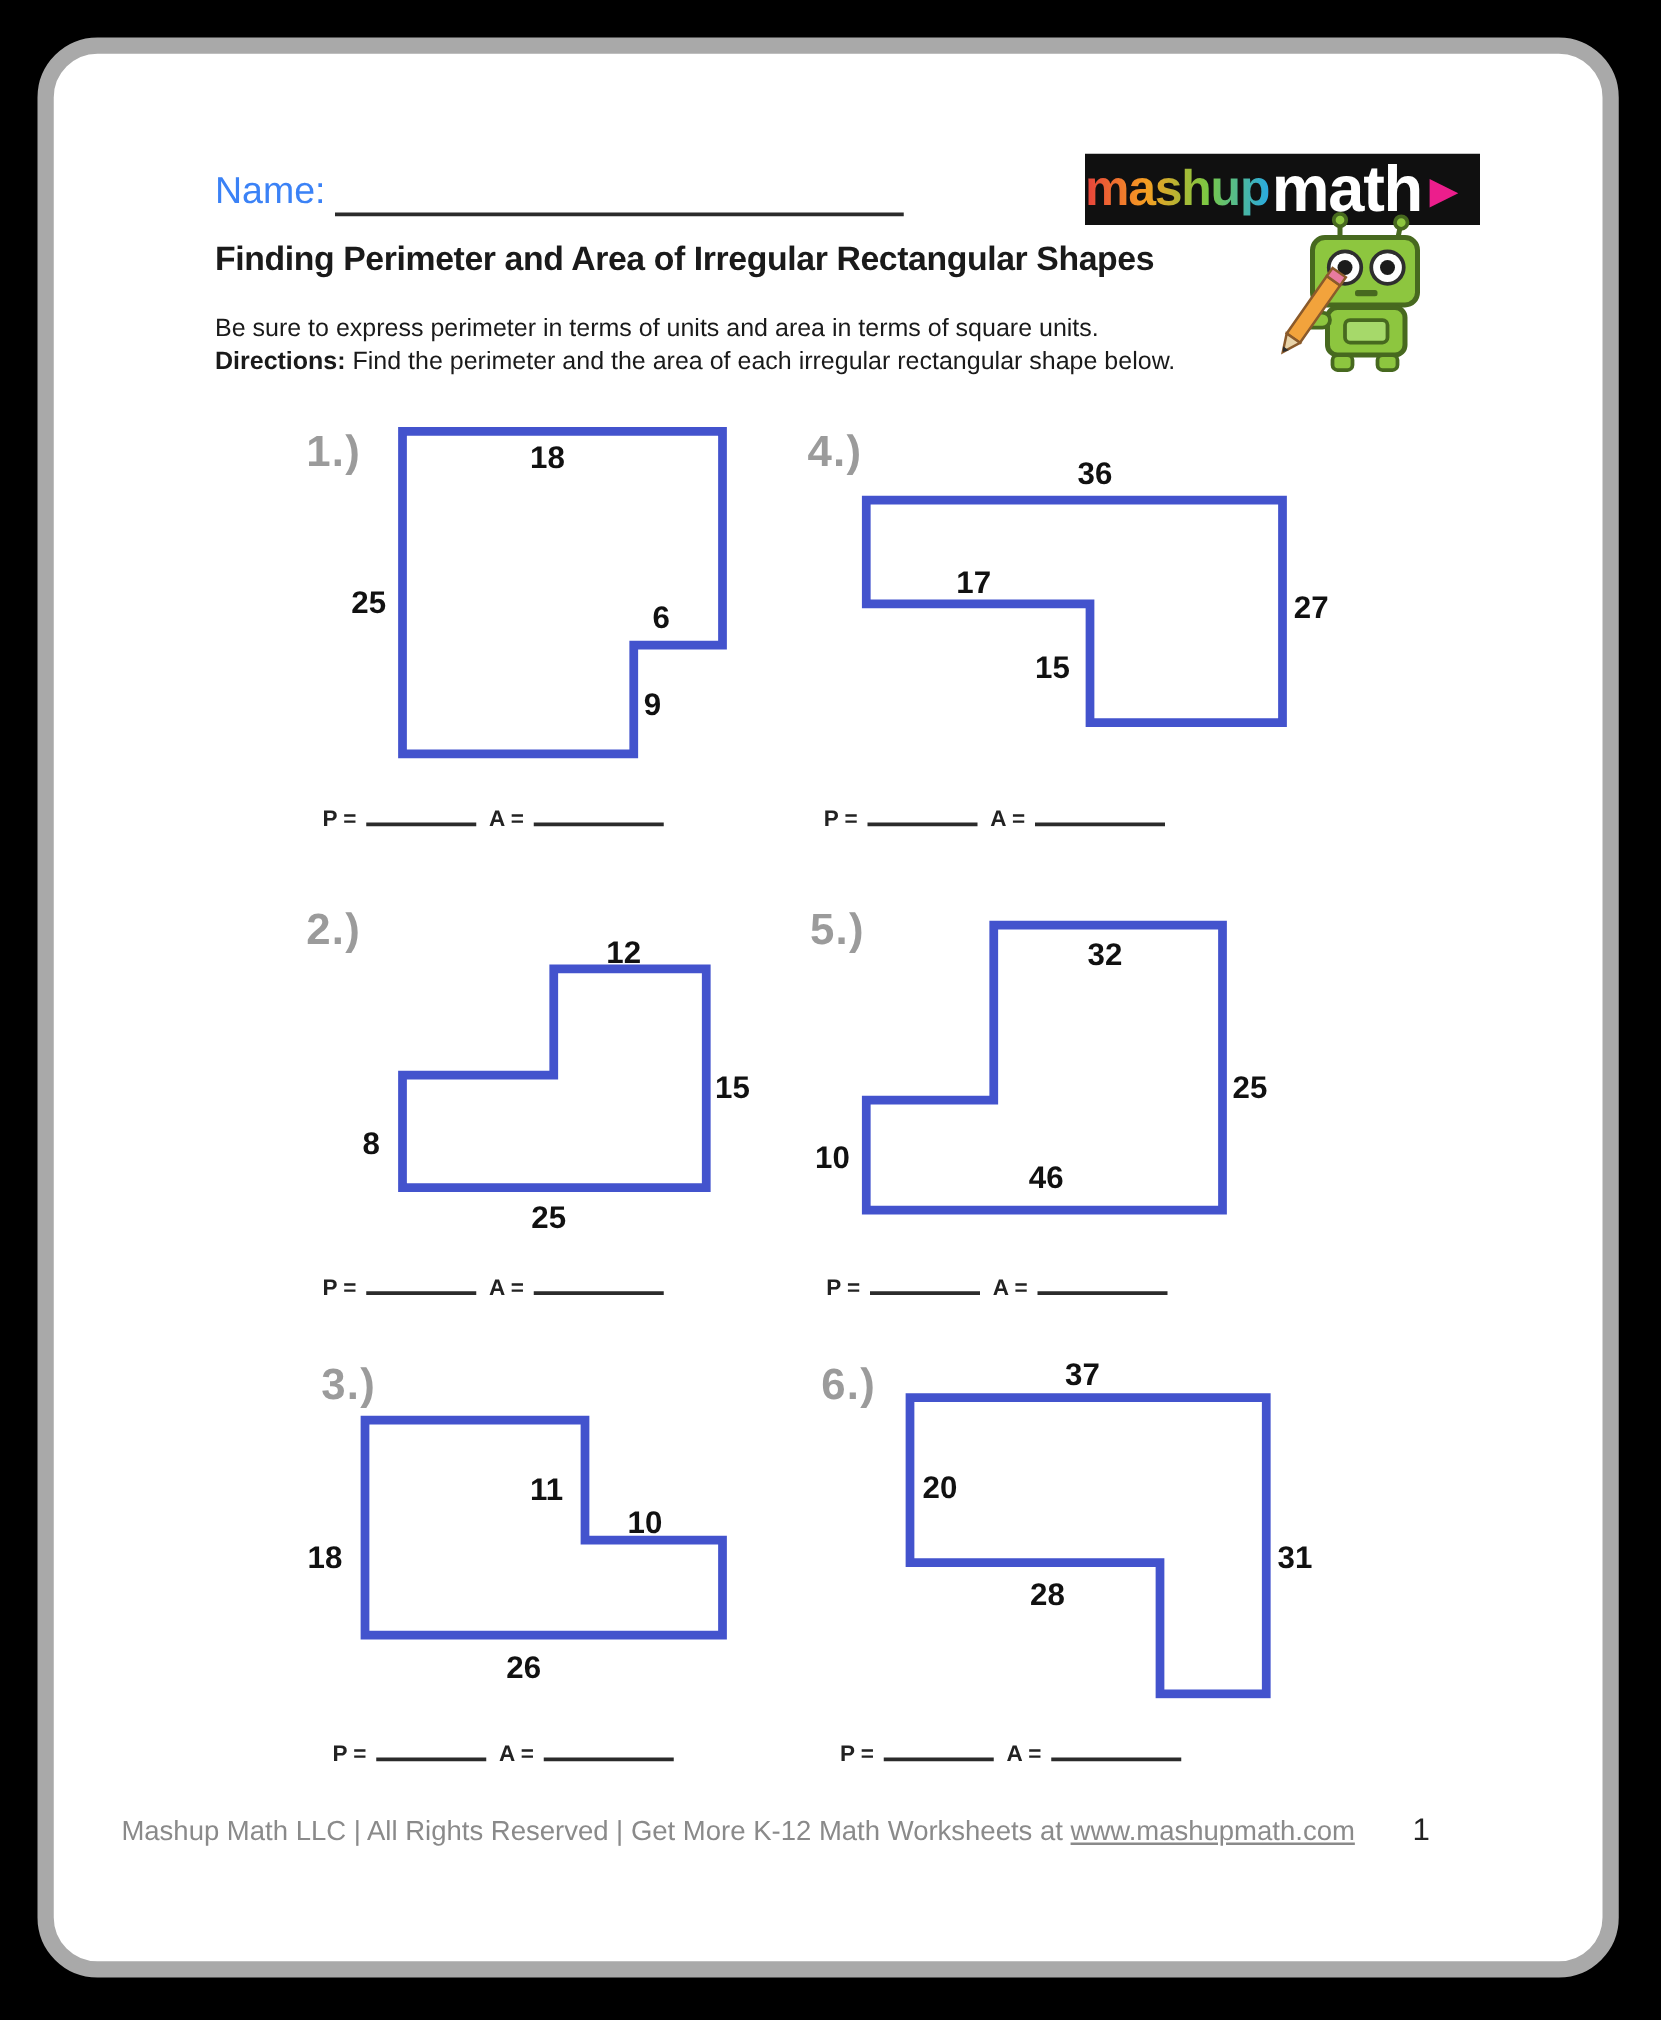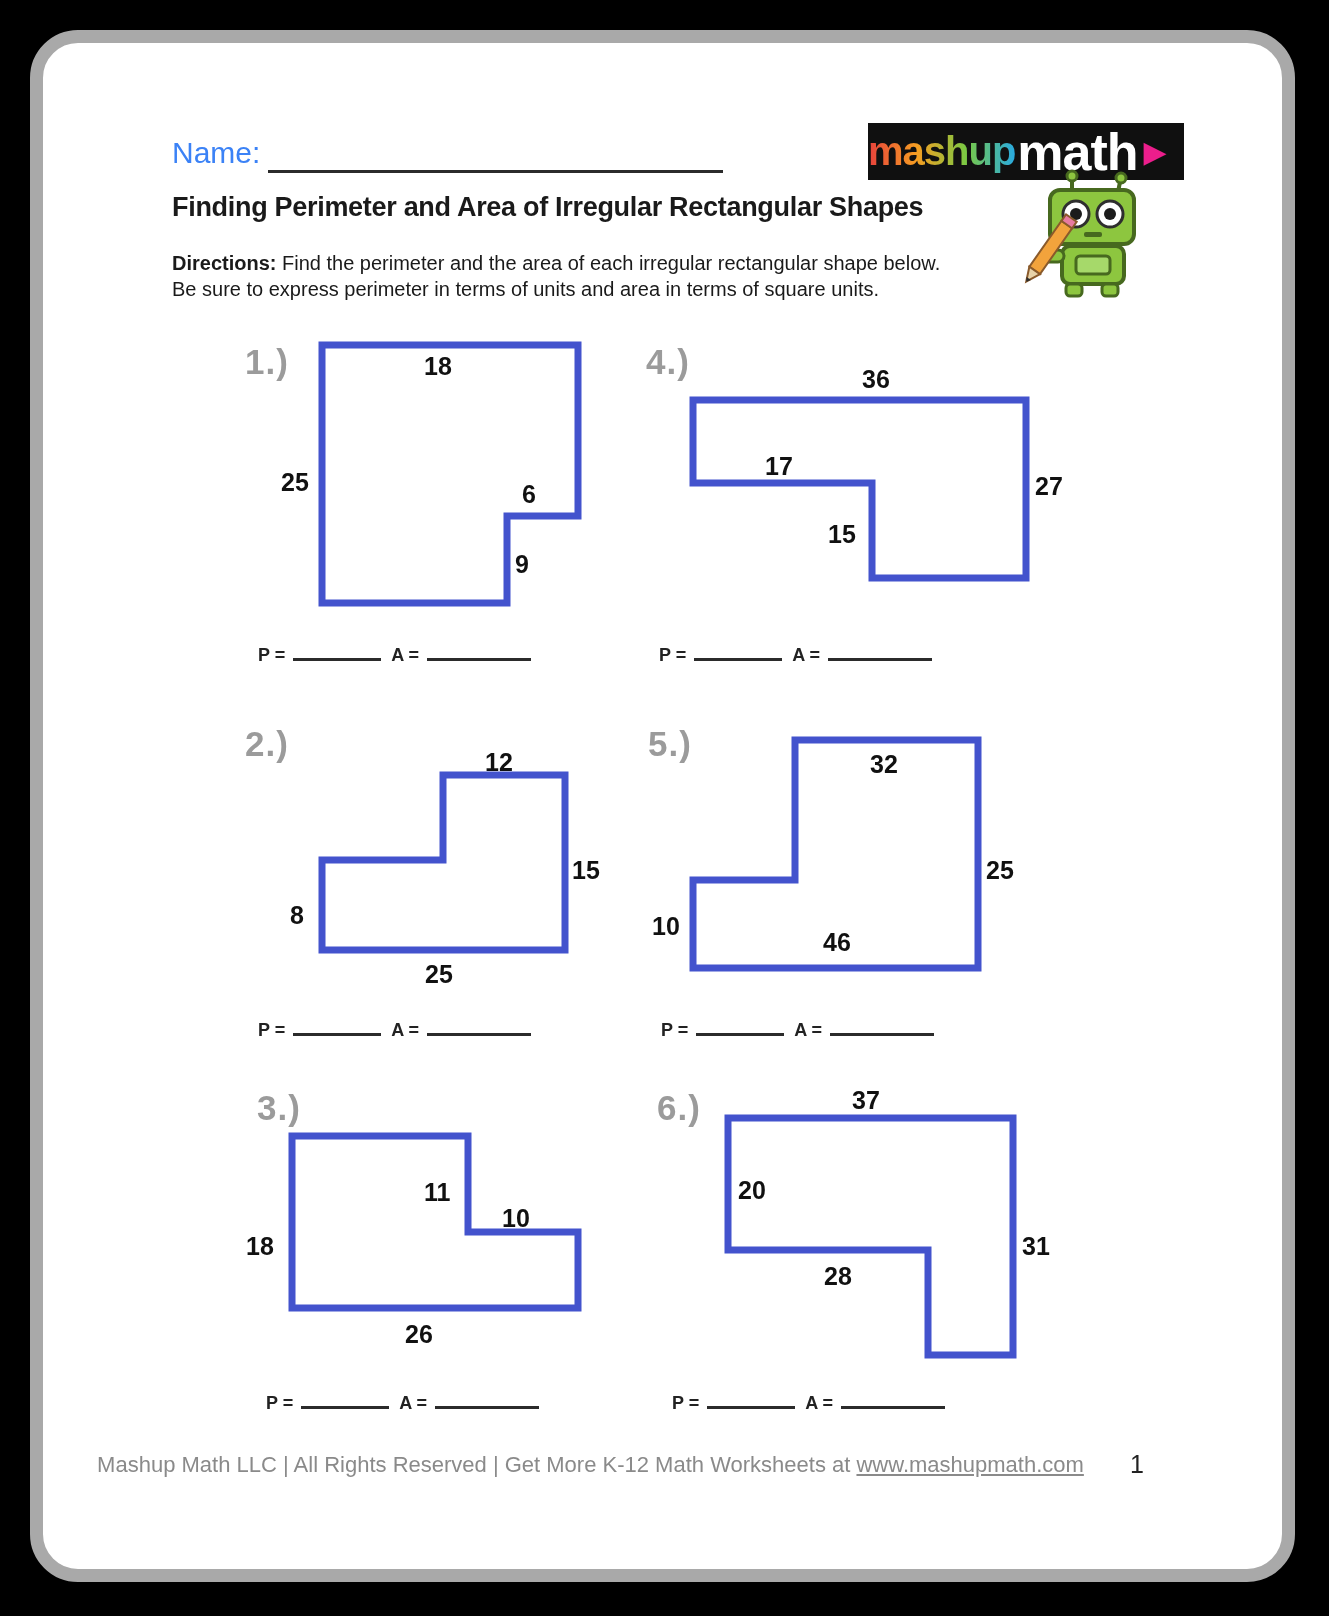--- a/index.html
+++ b/index.html
@@ -97,22 +97,22 @@
     <rect x="84" y="90" width="8" height="13" fill="#e87ba0" stroke="#8a5a2b" stroke-width="2"></rect>
   </g>
 
   <rect x="64" y="118" width="16" height="12" rx="4" fill="#8dc63f" stroke="#47691f" stroke-width="3"></rect>
   <rect x="100" y="118" width="16" height="12" rx="4" fill="#8dc63f" stroke="#47691f" stroke-width="3"></rect>
 </svg>
 
 <div class="abs title">Finding Perimeter and Area of Irregular Rectangular Shapes</div>
 
 <div class="abs directions">
+  <div><span>Be sure to express perimeter in terms of units and area in terms of square units.</span></div>
   <div><b>Directions:</b><span> Find the perimeter and the area of each irregular rectangular shape below.</span></div>
-  <div><span>Be sure to express perimeter in terms of units and area in terms of square units.</span></div>
 </div>
 
 <div class="abs problem-number" style="left:245px;top:342px;">1.)</div>
 <svg class="abs shape" style="left:318px;top:341px;" width="266" height="268">
   <polygon points="4,4 260,4 260,175 189,175 189,262 4,262"></polygon>
 </svg>
 <span class="abs dim" style="left:424px;top:352px;">18</span>
 <span class="abs dim" style="left:281px;top:468px;">25</span>
 <span class="abs dim" style="left:522px;top:480px;">6</span>
 <span class="abs dim" style="left:515px;top:550px;">9</span>

